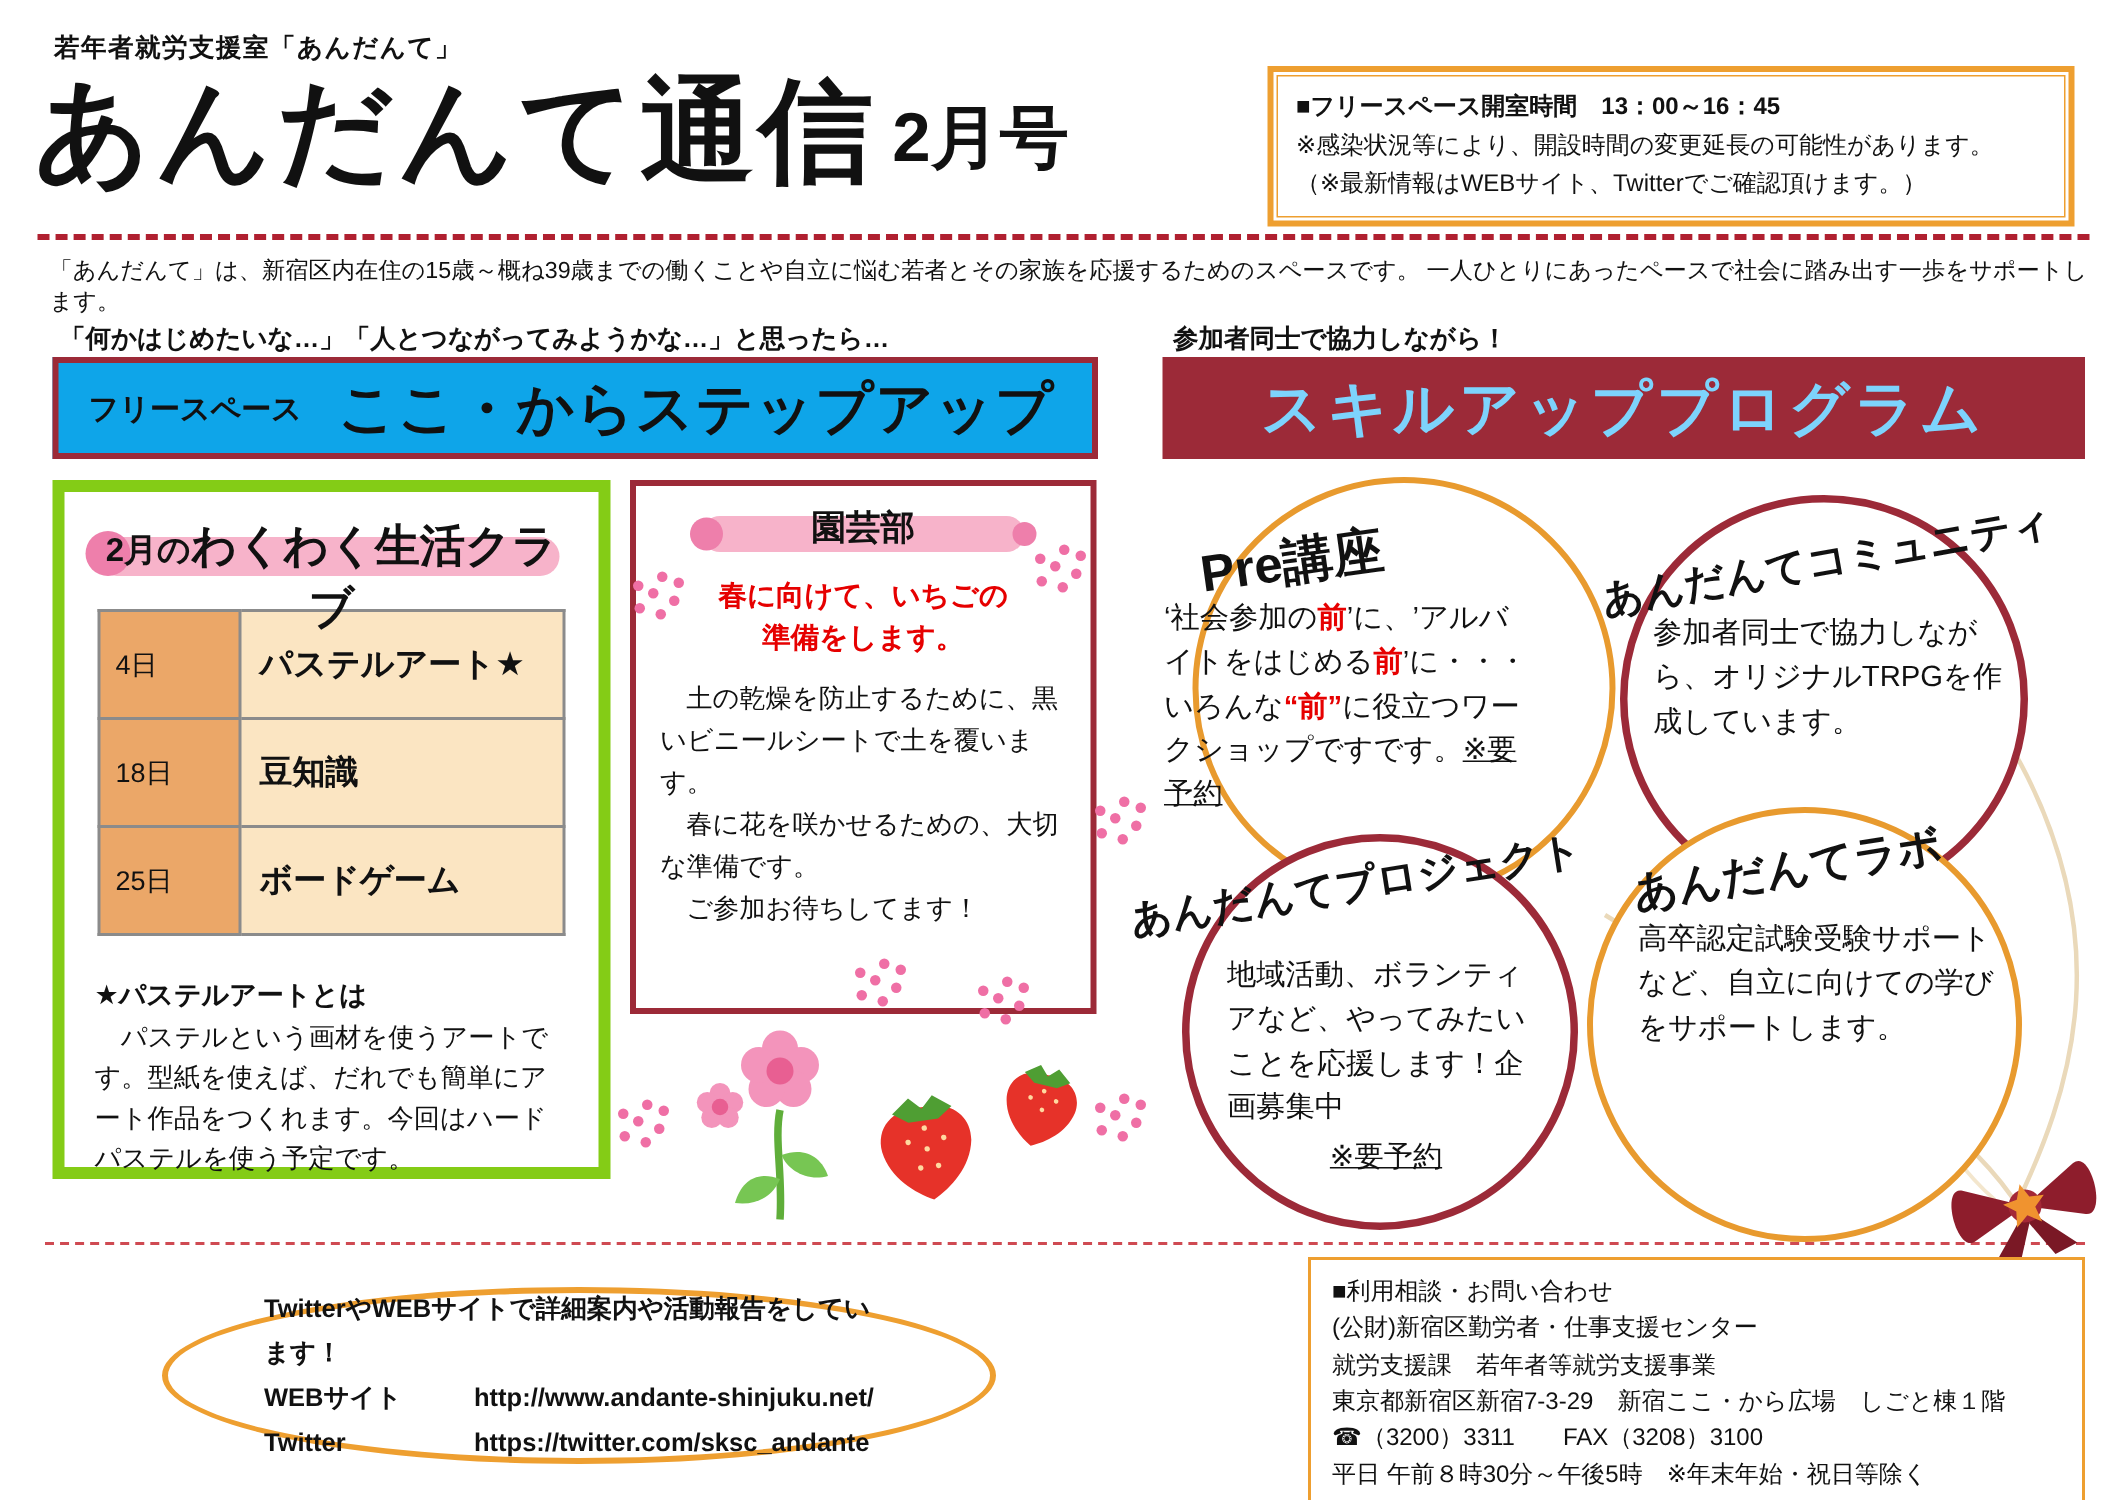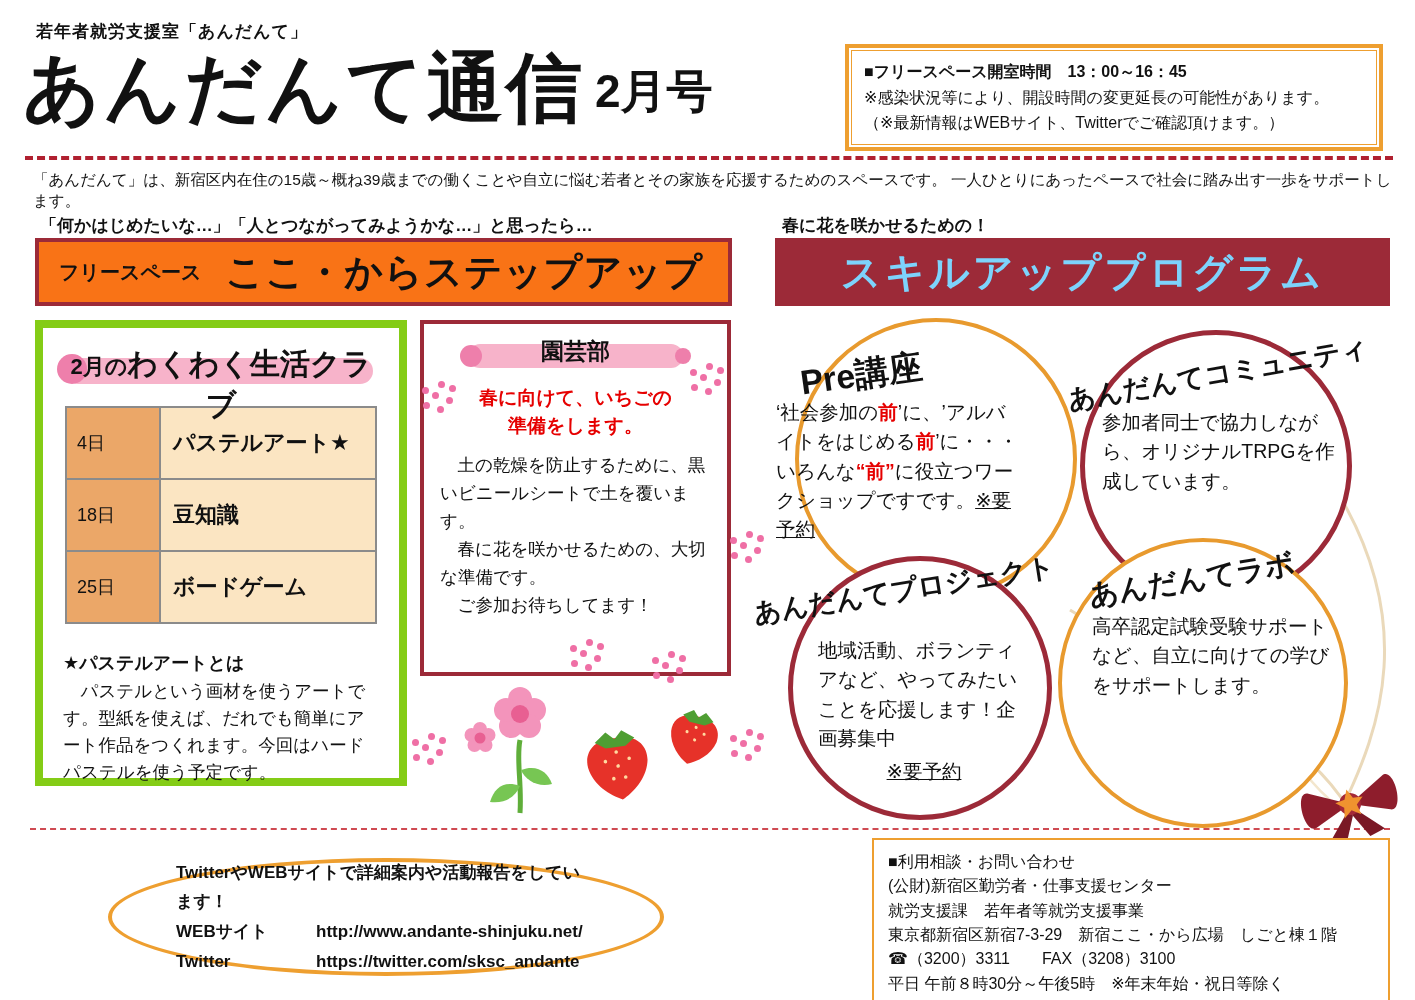--- a/index.html
+++ b/index.html
@@ -14,21 +14,21 @@
   .issue { font-size:46px; font-weight:900; margin-left:10px; padding-bottom:8px; }
   .info-box { position:absolute; left:845px; top:44px; width:538px; border:4px solid #ee9f30; background:#fff; padding:2px; }
   .info-inner { border:1px solid #ee9f30; padding:8px 12px; font-size:16px; line-height:1.6; }
   .info-l1 { font-weight:bold; }
   .dash-top { position:absolute; left:25px; top:156px; width:1368px; border-top:4px dashed #b02030; }
   .intro { position:absolute; left:33px; top:170px; width:1360px; font-size:15.5px; color:#111; }
 
   
   .lead-left { position:absolute; left:40px; top:214px; font-size:17px; font-weight:bold; }
   .lead-right { position:absolute; left:782px; top:214px; font-size:17px; font-weight:bold; }
-  .banner-left { position:absolute; left:35px; top:238px; width:697px; height:68px; border:4px solid #9c2a38; background:#f97316; display:flex; align-items:center; padding-left:20px; }
+  .banner-left { position:absolute; left:35px; top:238px; width:697px; height:68px; border:4px solid #9c2a38; background:#0ea5e9; display:flex; align-items:center; padding-left:20px; }
   .bsmall { font-size:20px; font-weight:bold; margin-right:24px; }
   .blarge { font-size:38px; font-weight:900; letter-spacing:1px; }
   .banner-right { position:absolute; left:775px; top:238px; width:615px; height:68px; background:#9c2a38; color:#7dd3fc; font-size:40px; font-weight:900; letter-spacing:3px; display:flex; align-items:center; justify-content:center; }
 
   
   .club-box { position:absolute; left:35px; top:320px; width:372px; height:466px; border:8px solid #84cc16; background:#fff; padding:16px 20px; }
   .pill-wrap { position:relative; text-align:center; height:46px; }
   .pill { position:absolute; left:2px; right:6px; top:14px; height:26px; background:#f7b3ca; border-radius:13px; }
   .pill-dot { position:absolute; width:30px; height:30px; border-radius:50%; background:#ee7fab; left:-6px; top:10px; }
   .club-prefix { position:relative; font-size:22px; font-weight:900; }
@@ -197,21 +197,21 @@
     <g transform="translate(243,64) rotate(14) scale(0.78)">
       <path d="M0 -20 C 20 -22 32 -10 30 6 C 27 24 12 36 0 42 C -12 36 -27 24 -30 6 C -32 -10 -20 -22 0 -20 Z" fill="#e63229"></path>
       <path d="M-20 -18 L -8 -27 L 0 -19 L 8 -27 L 20 -18 L 10 -11 L -10 -11 Z" fill="#4f9e33"></path>
       <circle cx="-10" cy="2" r="2" fill="#ffd9a0"></circle>
         <circle cx="2" cy="10" r="2" fill="#ffd9a0"></circle>
       <circle cx="12" cy="0" r="2" fill="#ffd9a0"></circle>
         <circle cx="0" cy="-6" r="2" fill="#ffd9a0"></circle>
     </g>
   </svg>
 
-  <div class="lead-right">春に花を咲かせるための！</div>
+  <div class="lead-right">参加者同士で協力しながら！</div>
   <div class="banner-right">スキルアッププログラム</div>
 
   <svg class="swirls" width="645" height="560" viewBox="0 0 645 560">
     <path d="M 300 310 C 430 390 530 430 578 508" stroke="#ead9ba" stroke-width="3" fill="none"></path>
     <path d="M 560 180 C 650 320 610 430 572 508" stroke="#ead9ba" stroke-width="3" fill="none"></path>
     <path d="M 430 250 C 520 330 470 420 560 500" stroke="#f3e6cd" stroke-width="2.5" fill="none"></path>
   </svg>
 
   <div class="circle c-pre"></div>
   <div class="circle c-comm"></div>

